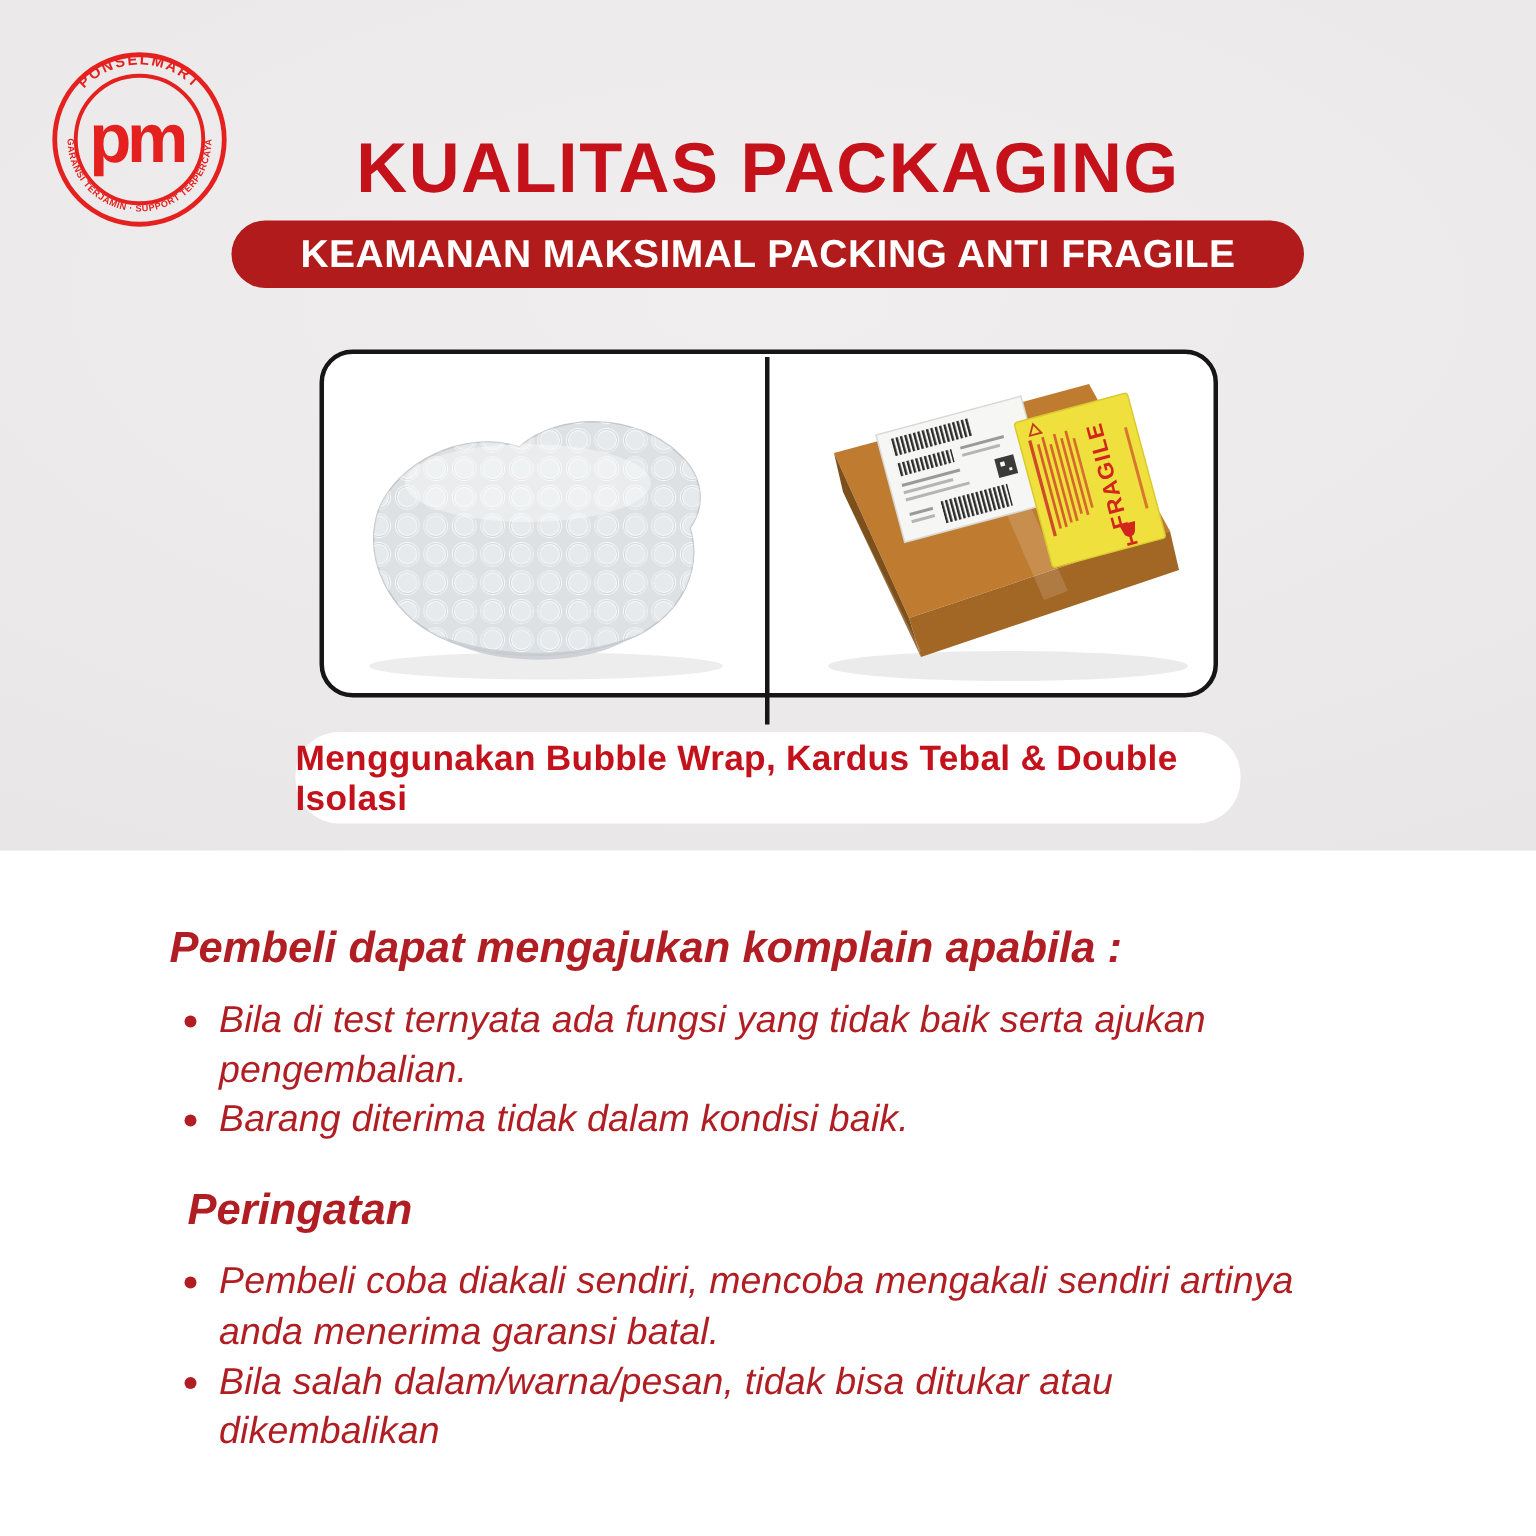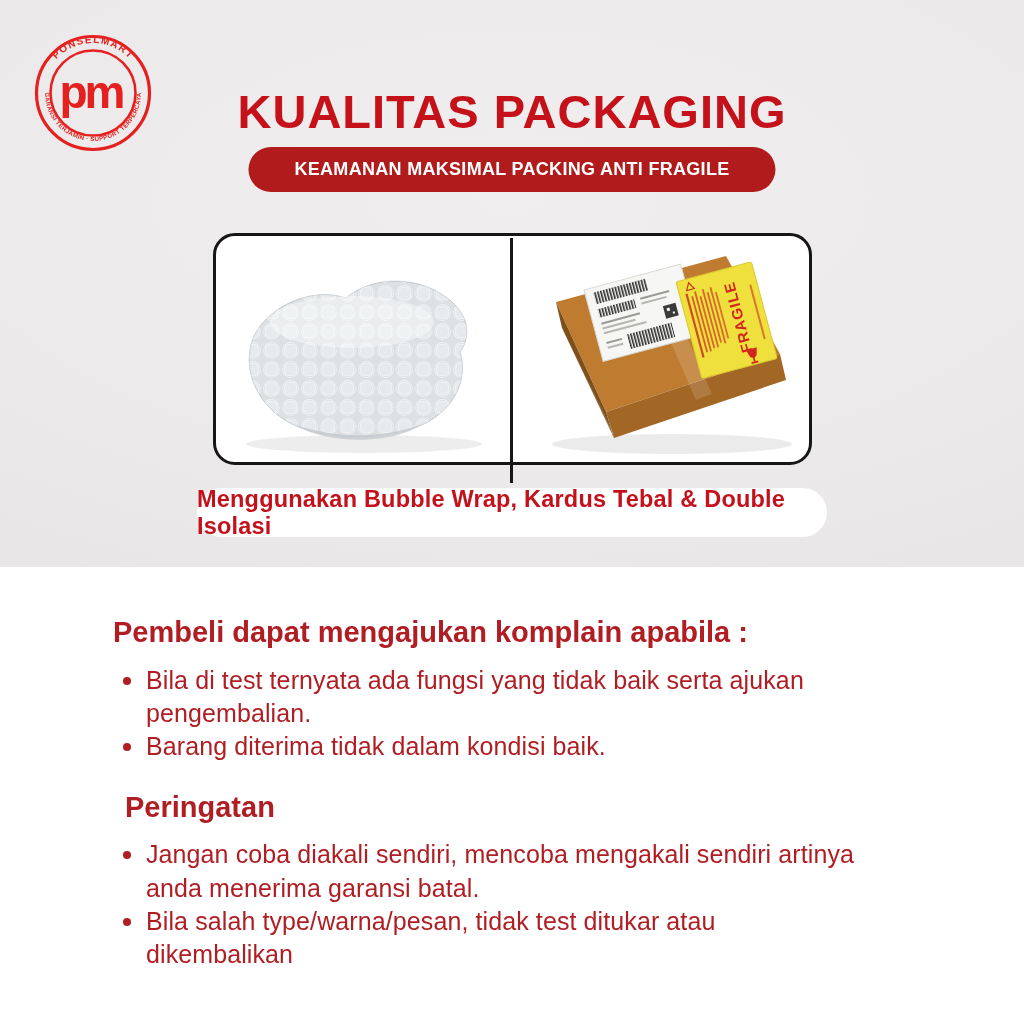--- a/index.html
+++ b/index.html
@@ -18,46 +18,46 @@
   .logo-arc{font-size:10px;font-weight:bold;fill:#e5211f;letter-spacing:1.3px;}
   .logo-arc-small{font-size:6.1px;font-weight:bold;fill:#e5211f;letter-spacing:.35px;}
   .logo-mono{font-size:46px;font-weight:bold;fill:#e5211f;letter-spacing:-3px;}
   
   .title{
     position:absolute;left:0;top:84px;width:100%;text-align:center;
     font-size:47px;font-weight:bold;letter-spacing:1px;color:#c5111a;margin:0;
   }
   .banner{
     position:absolute;top:147px;left:50%;transform:translateX(-50%);
-    background:#b21b1b;color:#ffffff;font-weight:bold;font-size:18px;
+    background:#b21b1b;color:#ffffff;font-weight:bold;font-size:26px;
     letter-spacing:.3px;padding:0 46px;height:45px;line-height:45px;
     border-radius:23px;white-space:nowrap;
   }
   
   .photo-panel{
     position:absolute;left:213px;top:233px;width:593px;height:226px;
     background:#ffffff;border:3px solid #161616;border-radius:22px;
   }
   .panel-divider{
     position:absolute;left:510px;top:238px;width:3px;height:245px;background:#161616;
   }
   .photo{position:absolute;}
   .photo.left{left:224px;top:246px;width:276px;height:210px;}
   .photo.right{left:522px;top:244px;width:280px;height:212px;}
   .fragile-text{font-size:15px;font-weight:bold;fill:#d2261c;letter-spacing:1px;}
   
   .caption-pill{
     position:absolute;top:488px;left:50%;transform:translateX(-50%);
-    width:630px;height:49px;background:#ffffff;border-radius:29px;
+    width:630px;height:61px;background:#ffffff;border-radius:29px;
     display:flex;align-items:center;justify-content:center;
     color:#c3121c;font-weight:bold;font-size:23.5px;letter-spacing:.2px;
   }
   
   .bottom-section{
-    position:absolute;left:113px;top:567px;width:806px;color:#b01e23;
+    position:absolute;left:113px;top:567px;width:806px;color:#b01e23;font-style:italic;
   }
   .sec-heading{
     font-size:29px;font-weight:bold;margin:0;line-height:1.2;color:#b01e23;
   }
   .sec-heading.first{margin-top:48px;}
   .sec-heading.warning{margin-top:26px;margin-left:12px;}
   .bullets{
     list-style:none;margin:14px 0 0 0;padding:0;max-width:752px;
     font-size:25px;line-height:1.33;letter-spacing:.1px;
   }
@@ -178,18 +178,18 @@
 
   <div class="bottom-section">
     <h2 class="sec-heading first">Pembeli dapat mengajukan komplain apabila :</h2>
     <ul class="bullets">
         <li><span class="dot"></span><span class="li-text">Bila di test ternyata ada fungsi yang tidak baik serta ajukan pengembalian.</span></li>
         <li><span class="dot"></span><span class="li-text">Barang diterima tidak dalam kondisi baik.</span></li>
       </ul>
 
     <h2 class="sec-heading warning">Peringatan</h2>
     <ul class="bullets">
-        <li><span class="dot"></span><span class="li-text">Jangan coba diakali sendiri, mencoba mengakali sendiri artinya anda menerima garansi batal.</span></li>
-        <li><span class="dot"></span><span class="li-text">Bila salah type/warna/pesan, tidak test ditukar atau dikembalikan</span></li>
+        <li><span class="dot"></span><span class="li-text">Pembeli coba diakali sendiri, mencoba mengakali sendiri artinya anda menerima garansi batal.</span></li>
+        <li><span class="dot"></span><span class="li-text">Bila salah dalam/warna/pesan, tidak bisa ditukar atau dikembalikan</span></li>
       </ul>
   </div>
 
 </div>
 
 </body></html>

